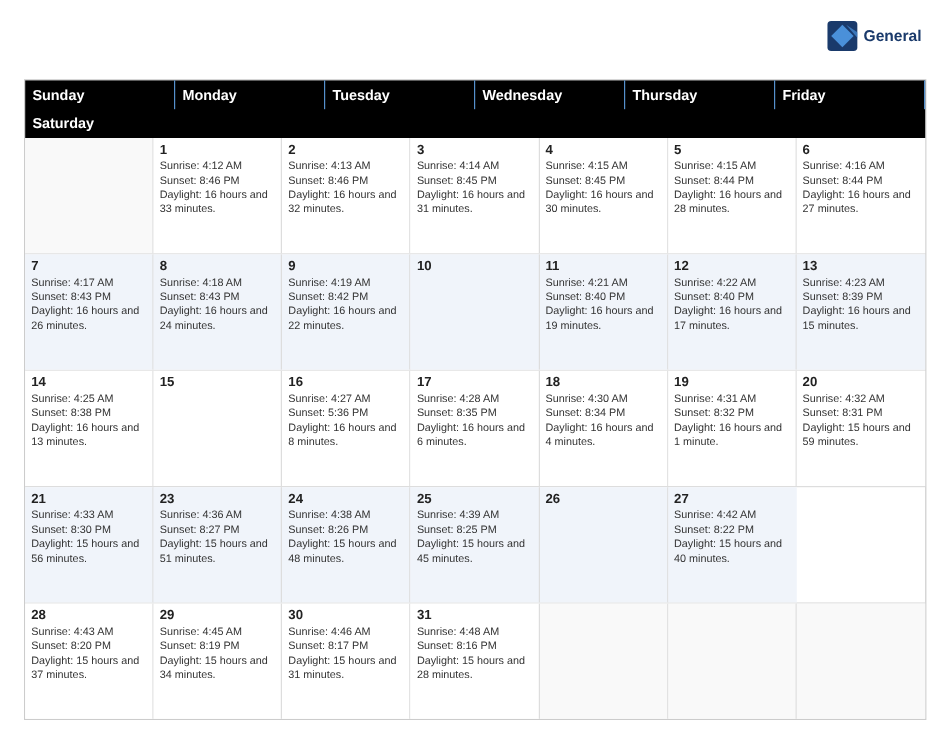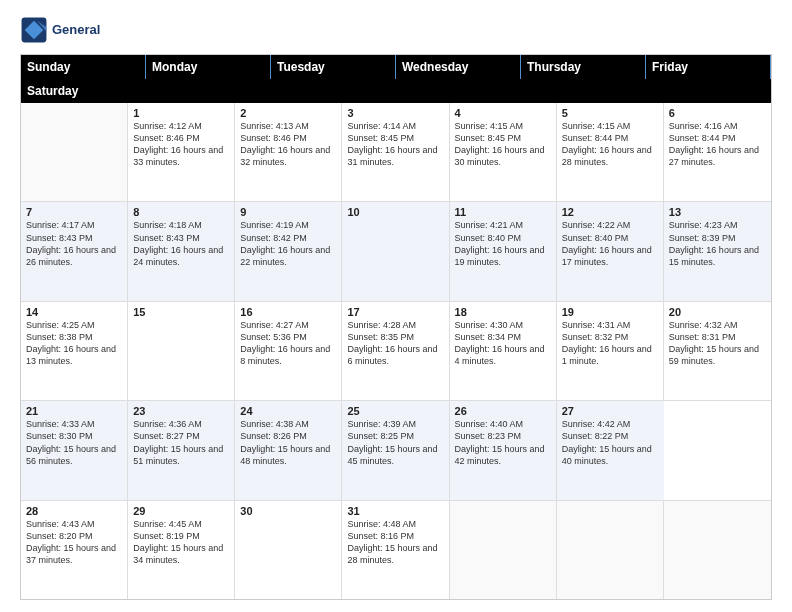--- a/index.html
+++ b/index.html
@@ -12,23 +12,23 @@
     }
     .page {
       width: 792px;
       height: 612px;
       padding: 16px 20px 12px 20px;
       display: flex;
       flex-direction: column;
     }
     .header {
       display: flex;
-      justify-content: flex-start;
+      justify-content: flex-end;
       align-items: flex-start;
-      margin-bottom: 10px;
+      margin-bottom: 22px;
     }
     .logo {
       display: flex;
       align-items: center;
       gap: 4px;
     }
     .logo-text {
       font-size: 13px;
       font-weight: bold;
       color: #1a3a6b;
@@ -309,24 +309,20 @@
           </div>
           <div class="cal-cell alt-row">
             <span class="day-num">25</span>
             <div class="day-info">Sunrise: 4:39 AM
 Sunset: 8:25 PM
 Daylight: 15 hours
 and 45 minutes.</div>
           </div>
           <div class="cal-cell alt-row">
             <span class="day-num">26</span>
-            <div class="day-info">Sunrise: 4:40 AM
-Sunset: 8:23 PM
-Daylight: 15 hours
-and 42 minutes.</div>
           </div>
           <div class="cal-cell alt-row">
             <span class="day-num">27</span>
             <div class="day-info">Sunrise: 4:42 AM
 Sunset: 8:22 PM
 Daylight: 15 hours
 and 40 minutes.</div>
           </div>
         </div>
         <div class="cal-row">
@@ -339,20 +335,24 @@
           </div>
           <div class="cal-cell">
             <span class="day-num">29</span>
             <div class="day-info">Sunrise: 4:45 AM
 Sunset: 8:19 PM
 Daylight: 15 hours
 and 34 minutes.</div>
           </div>
           <div class="cal-cell">
             <span class="day-num">30</span>
+            <div class="day-info">Sunrise: 4:46 AM
+Sunset: 8:17 PM
+Daylight: 15 hours
+and 31 minutes.</div>
           </div>
           <div class="cal-cell">
             <span class="day-num">31</span>
             <div class="day-info">Sunrise: 4:48 AM
 Sunset: 8:16 PM
 Daylight: 15 hours
 and 28 minutes.</div>
           </div>
           <div class="cal-cell empty"></div>
           <div class="cal-cell empty"></div>

